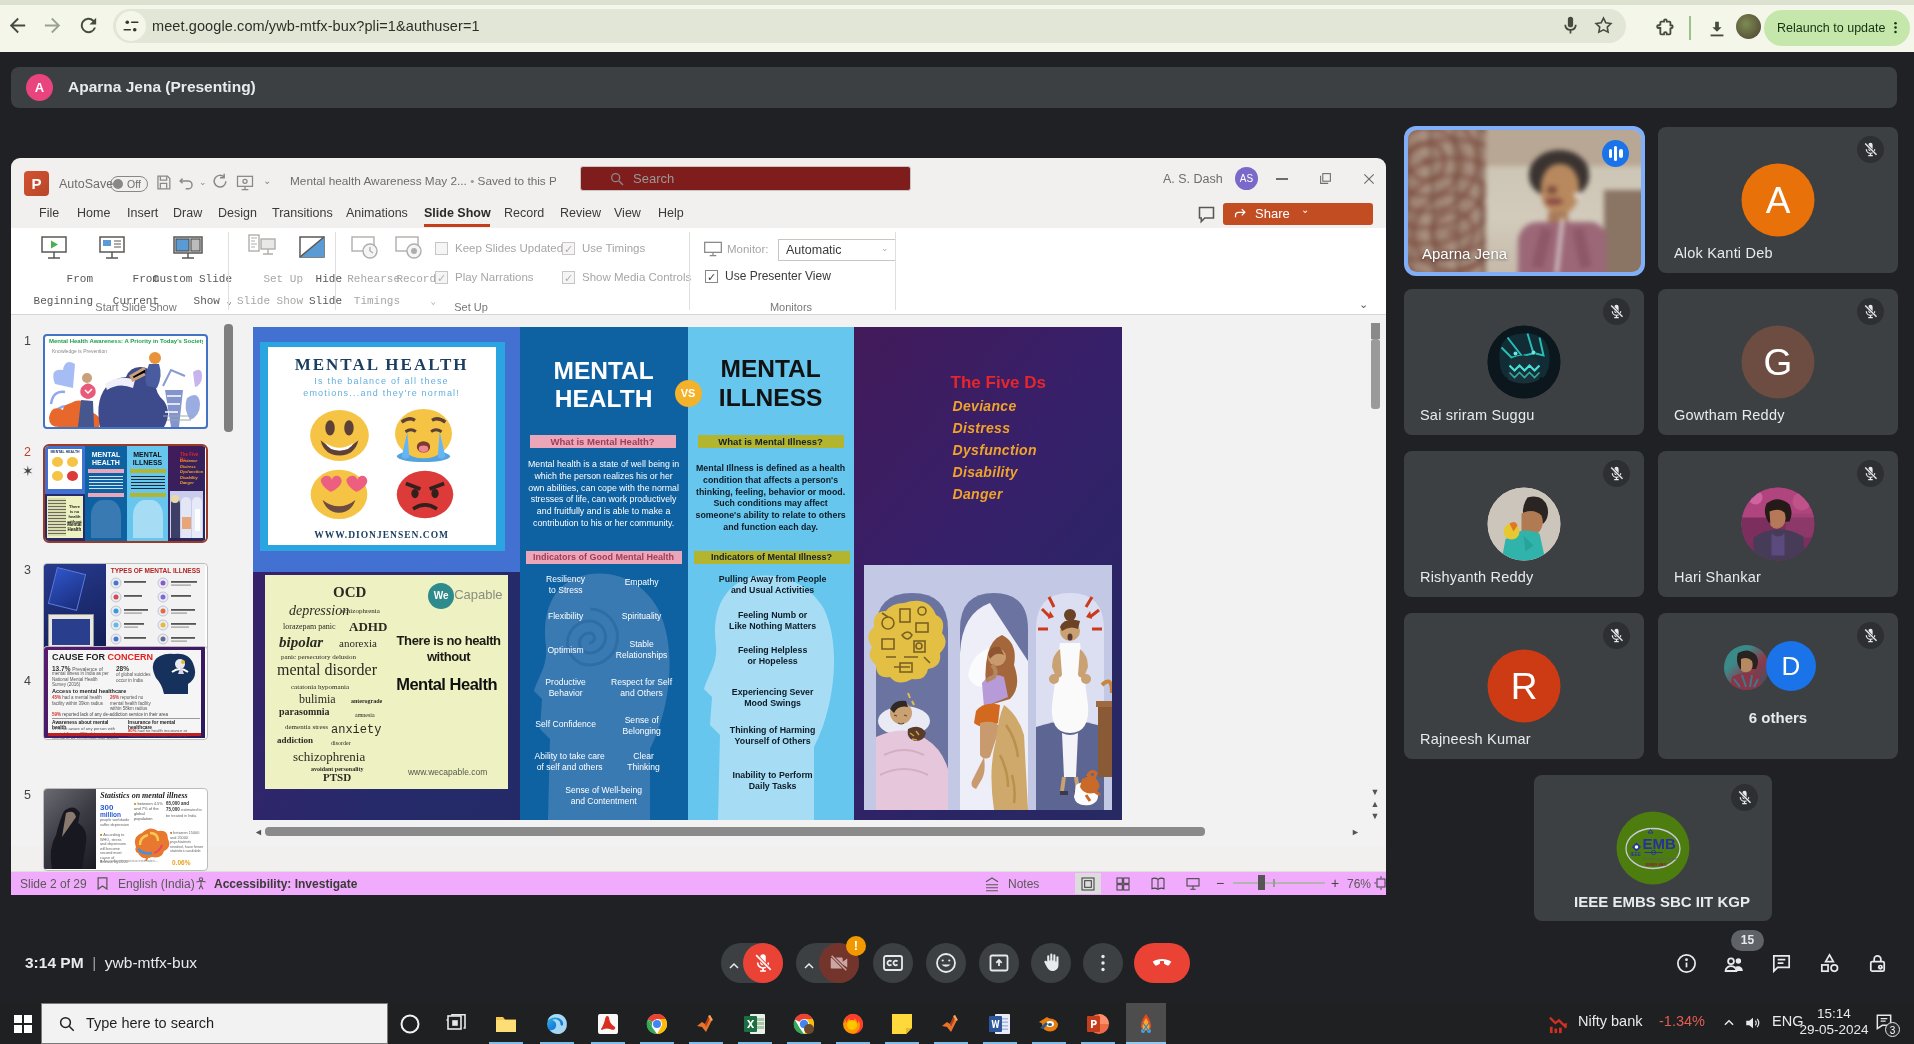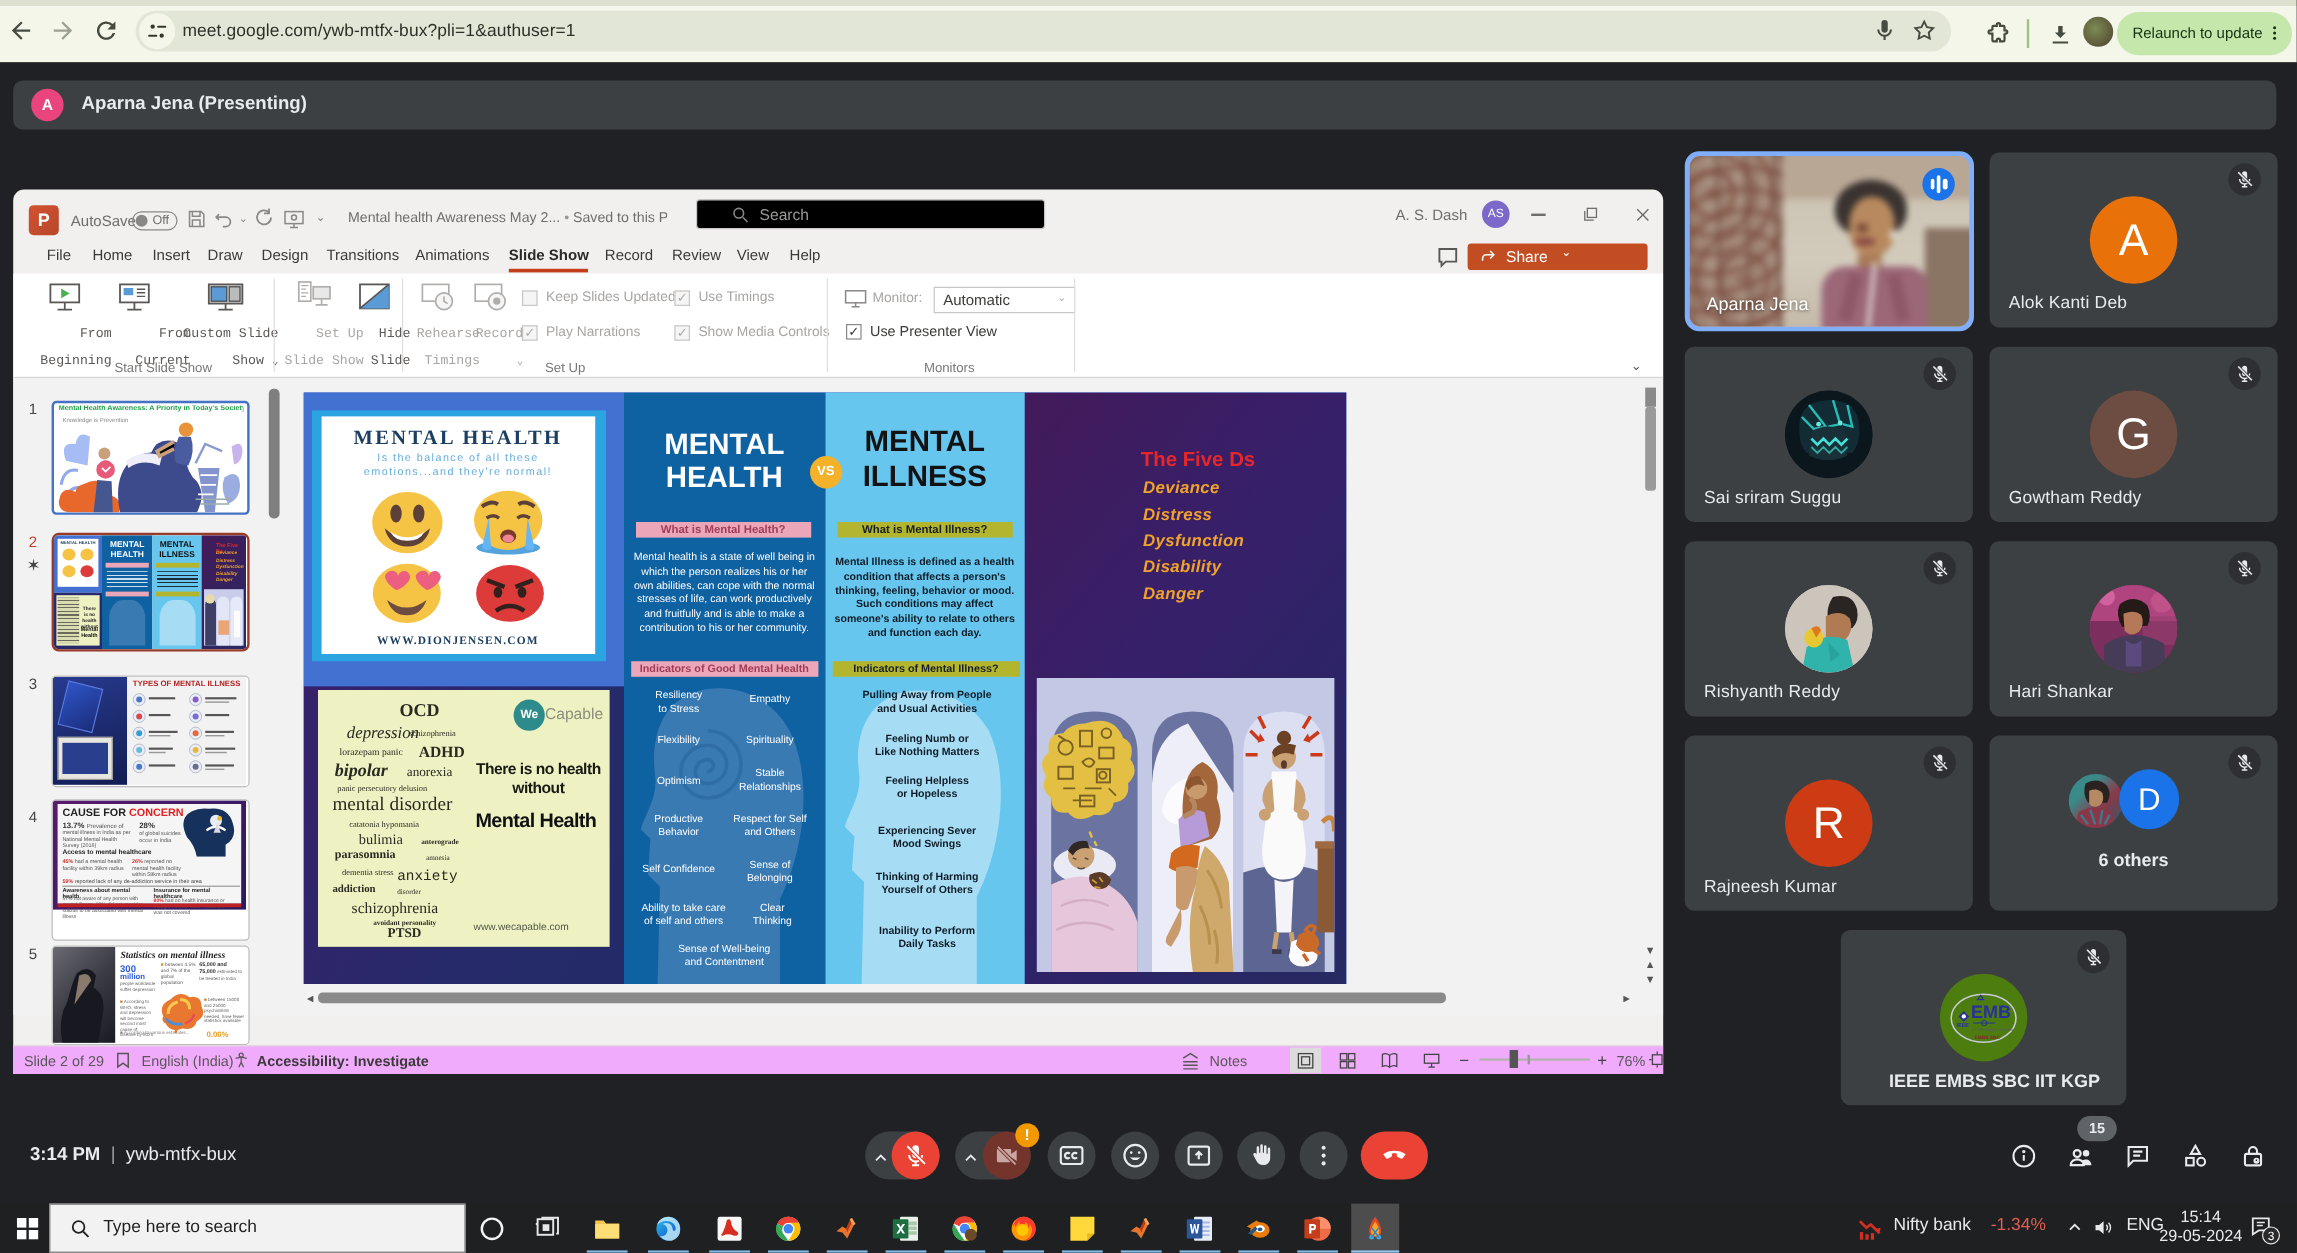--- a/index.html
+++ b/index.html
@@ -138,21 +138,21 @@
         <path d="M17 2v5h-5"></path>
       </svg>
     <svg class="abs" style="left:224px;top:15px;width:20px;height:20px;" viewBox="0 0 24 24" fill="none" stroke="#8a8886" stroke-width="1.5">
         <rect x="3" y="4" width="18" height="12"></rect>
         <path d="M12 16v4M8 20h8"></path>
         <circle cx="12" cy="10" r="2.5"></circle>
       </svg>
     <span class="abs ttxt" style="left:252px;top:17px;font-size:10px;color:#8a8886;">⌄</span>
 
     <div class="abs ttxt" style="left:279px;top:16px;white-space:nowrap;width:266px;overflow:hidden;font-size:11.8px;">Mental health Awareness May 2...  <span style="color:#999;">•</span>  Saved to this PC </div>
-    <div class="abs" style="left:569px;top:8px;width:291px;height:25px;background:#000000;border:1px solid #c8c6c4;border-radius:3px;">
+    <div class="abs" style="left:569px;top:8px;width:331px;height:25px;background:#7f1d1d;border:1px solid #c8c6c4;border-radius:3px;">
       <svg class="abs" style="left:28px;top:4px;width:16px;height:16px;" viewBox="0 0 24 24" fill="none" stroke="#8a8886" stroke-width="2">
           <circle cx="10" cy="10" r="6"></circle>
           <line x1="15" y1="15" x2="21" y2="21"></line>
         </svg>
       <span class="abs" style="left:52px;top:4px;color:#9a9896;font-size:13px;">Search</span>
     </div>
     <div class="abs ttxt" style="left:1152px;top:14px;">A. S. Dash</div>
     <div class="abs" style="left:1224px;top:9px;width:23px;height:23px;border-radius:50%;background:#7b68c8;color:#fff;font-size:10px;text-align:center;line-height:23px;">AS</div>
     <div class="abs" style="left:1265px;top:20px;width:12px;height:1.6px;background:#6f6d6b;"></div>
     <svg class="abs" style="left:1308px;top:14px;width:13px;height:13px;" viewBox="0 0 24 24" fill="none" stroke="#6f6d6b" stroke-width="2">
@@ -392,21 +392,21 @@
                 <rect x="63" y="46" width="25" height="1.8"></rect>
                 <rect x="63" y="49.5" width="18" height="1.2" fill="#999"></rect>
                 <rect x="16" y="60" width="22" height="1.8"></rect>
                 <rect x="63" y="60" width="24" height="1.8"></rect>
                 <rect x="63" y="63.5" width="16" height="1.2" fill="#999"></rect>
               </g>
           </g>
         </svg>
       </div>
     </div>
-    <div class="abs thumb" id="th4" style="top:508px;height:118px;">
+    <div class="abs thumb" id="th4" style="top:488px;height:94px;">
       <div class="abs" style="left:0;top:0;width:161px;height:91px;background:linear-gradient(135deg,#5a1a6e,#2a1a5e);"></div>
       <div class="abs" style="left:4px;top:3px;width:153px;height:83px;background:#f5f5f5;">
         <div class="abs" style="left:4px;top:2px;font-size:9px;font-weight:bold;color:#222;">CAUSE FOR <span style="color:#e02222;">CONCERN</span></div>
         <div class="abs" style="left:4px;top:15px;font-size:6.5px;font-weight:bold;color:#333;">13.7% <span style="font-weight:normal;font-size:5px;color:#555;">Prevalence of</span></div>
         <div class="abs" style="left:4px;top:21px;width:60px;font-size:4.5px;color:#555;line-height:5.5px;">mental illness in India as per National Mental Health Survey (2016)</div>
         <div class="abs" style="left:68px;top:15px;font-size:6.5px;font-weight:bold;color:#333;">28%</div>
         <div class="abs" style="left:68px;top:22px;width:40px;font-size:4.5px;color:#555;line-height:5.5px;">of global suicides occur in India</div>
         <div class="abs" style="left:4px;top:38px;font-size:5.5px;font-weight:bold;color:#222;">Access to mental healthcare</div>
         <div class="abs" style="left:4px;top:45px;width:55px;font-size:4.5px;color:#555;line-height:5.5px;"><span style="color:#d03030;font-weight:bold;">45%</span> had a mental health facility within 39km radius</div>
         <div class="abs" style="left:62px;top:45px;width:48px;font-size:4.5px;color:#555;line-height:5.5px;"><span style="color:#d03030;font-weight:bold;">26%</span> reported no mental health facility within 58km radius</div>
@@ -525,21 +525,21 @@
             <text x="6" y="162" font-size="9" font-weight="bold">addiction</text>
             <text x="60" y="164" font-size="6">disorder</text>
             <text x="22" y="180" font-size="13">schizophrenia</text>
             <text x="40" y="190" font-size="6" font-weight="bold">avoidant personality</text>
             <text x="52" y="200" font-size="11" font-weight="bold">PTSD</text>
           </g>
         </svg>
         <div class="abs" style="left:143px;top:8px;width:95px;text-align:right;font-size:13px;color:#8a8d7a;"><span style="display:inline-block;width:26px;height:26px;border-radius:50%;background:#2e8b8b;color:#fff;font-size:10px;font-weight:bold;line-height:26px;text-align:center;vertical-align:middle;">We</span><span style="color:#8b8e7c;">Capable</span></div>
         <div class="abs" style="left:130px;top:58px;width:108px;text-align:center;font-weight:bold;font-size:13px;color:#1a1a14;line-height:16px;letter-spacing:-0.4px;">There is no health<br>without</div>
         <div class="abs" style="left:122px;top:100px;width:120px;text-align:center;font-weight:bold;font-size:16.5px;color:#111;letter-spacing:-0.5px;">Mental Health</div>
-        <div class="abs" style="left:130px;top:192px;width:106px;text-align:left;font-size:8.5px;color:#55584a;">www.wecapable.com</div>
+        <div class="abs" style="left:130px;top:192px;width:106px;text-align:center;font-size:8.5px;color:#55584a;">www.wecapable.com</div>
       </div>
 
       <div class="abs" style="left:267px;top:0;width:168px;height:493px;background:#0f62a2;">
         <div class="abs" style="left:0;top:30px;width:168px;text-align:center;font-weight:bold;font-size:24.5px;color:#fff;line-height:28px;letter-spacing:0px;">MENTAL<br>HEALTH</div>
         <div class="abs" style="left:10px;top:108px;width:146px;height:13px;background:#eba7b9;text-align:center;font-size:9.5px;font-weight:bold;color:#a03d57;line-height:13px;">What is Mental Health?</div>
         <div class="abs" style="left:8px;top:132px;width:152px;text-align:center;font-size:8.8px;color:#fff;line-height:11.8px;">Mental health is a state of well being in which the person realizes his or her own abilities, can cope with the normal stresses of life, can work productively and fruitfully and is able to make a contribution to his or her community.</div>
         <div class="abs" style="left:6px;top:224px;width:156px;height:13px;background:#eba7b9;text-align:center;font-size:9px;font-weight:bold;color:#a03d57;line-height:13px;">Indicators of Good Mental Health</div>
         <svg class="abs" style="left:10px;top:242px;width:150px;height:251px;" viewBox="0 0 150 251">
             <path d="M48 8 C20 18 12 48 16 78 C18 96 8 108 4 122 L12 130 L10 160 L20 170 L18 251 L120 251 L120 180 C140 140 148 80 128 40 C112 10 78 -2 48 8z" fill="#3a7ab2"></path>
             <path d="M60 40 a28 28 0 1 1 -1 56 a22 22 0 1 1 1 -44 a16 16 0 1 1 -1 32 a10 10 0 1 1 1 -20 a5 5 0 1 1 -1 10" fill="none" stroke="#2f6da5" stroke-width="3"></path>

